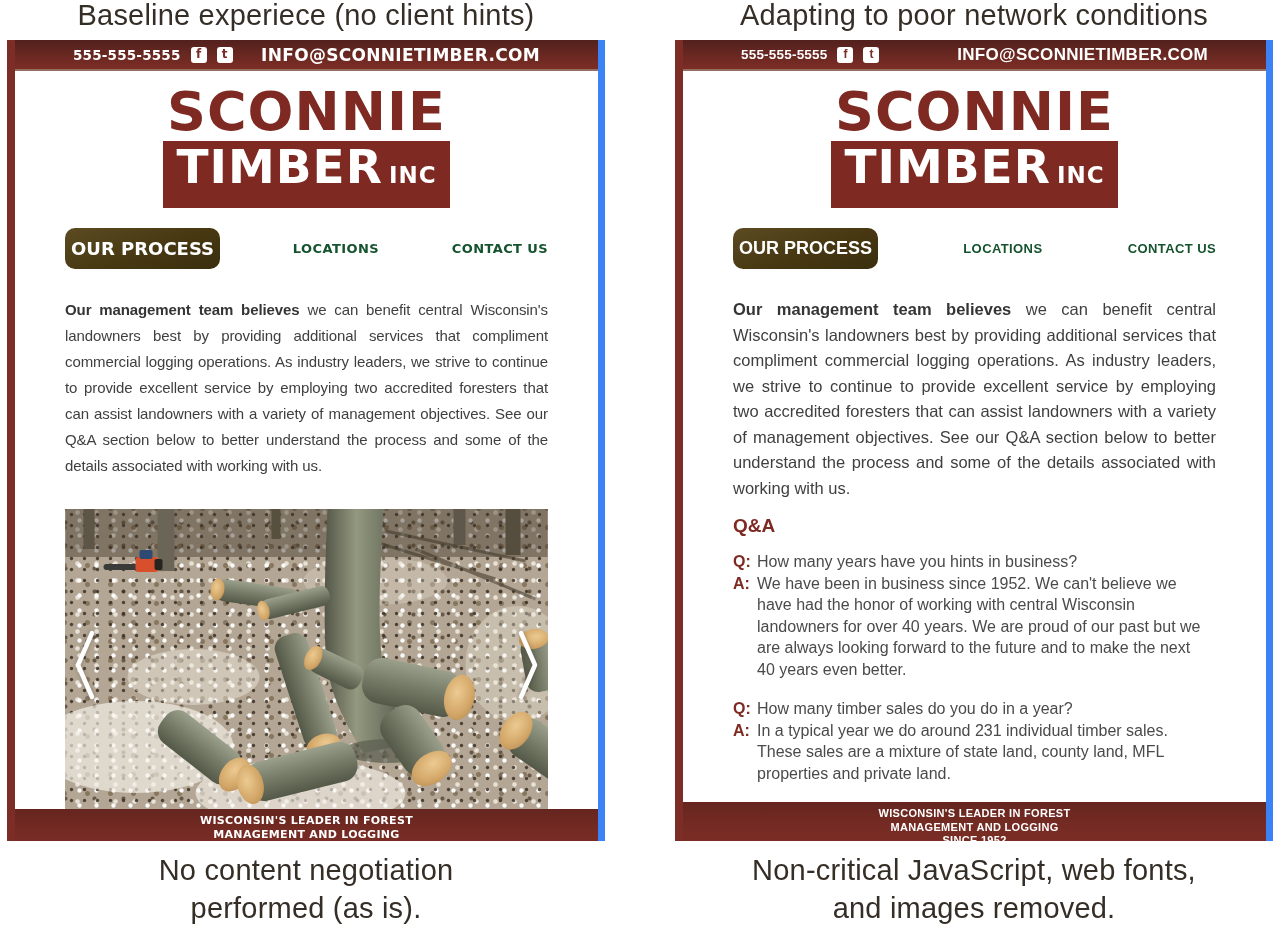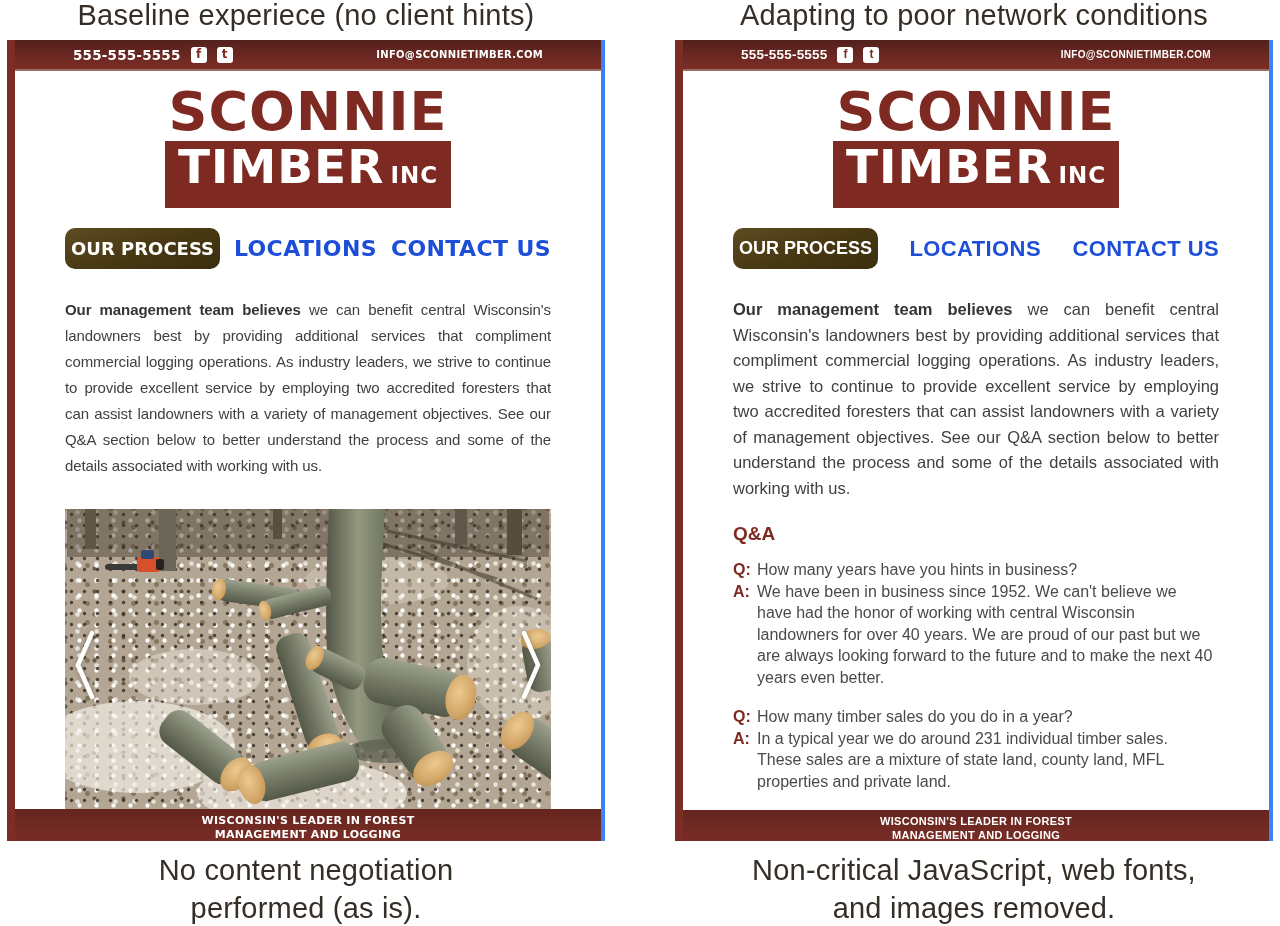--- a/index.html
+++ b/index.html
@@ -10,46 +10,46 @@
   
   .cap { position:absolute; width:598px; text-align:center; color:#352e27;
          font-size:29px; line-height:38px; white-space:pre-line; letter-spacing:.2px; }
   .cap-tl { left:7px;  top:-4px; }
   .cap-tr { left:675px; top:-4px; }
   .cap-bl { left:7px;  top:851px; }
   .cap-br { left:675px; top:851px; }
 
   
   .panel { position:absolute; top:40px; width:598px; height:801px; background:#fff;
-           border-left:8px solid #7b2d26; border-right:4px solid #3b82f6;
+           border-left:8px solid #7b2d26; border-right:7px solid #3b82f6;
            display:flex; flex-direction:column; overflow:hidden; }
   .panel-left  { left:7px; }
   .panel-right { left:675px; }
   .f-round { font-family:"DejaVu Sans","Liberation Sans",sans-serif; }
 
   .topbar { height:31px; flex:0 0 31px; background:linear-gradient(180deg,#52201d 0%,#6b2822 55%,#7b2d25 100%);
             border-bottom:2px solid rgba(226,203,182,.45);
             display:flex; align-items:center; justify-content:space-between; padding:0 58px; }
   .contact { display:flex; align-items:center; gap:6px; }
   .phone { color:#fff; font-weight:bold; font-size:13.5px; letter-spacing:.2px; }
   .sicon { width:16px; height:16px; border-radius:3px; background:#fff; color:#7b2d25;
            font-weight:bold; font-size:12px; line-height:15px; text-align:center; display:inline-block; margin-left:4px; }
-  .email { color:#fff; font-weight:bold; font-size:10px; letter-spacing:.3px; }
+  .email { color:#fff; font-weight:bold; font-size:17px; letter-spacing:.3px; }
 
   .logo { text-align:center; margin-top:15px; flex:0 0 auto; }
   .logo1 { font-family:"DejaVu Sans",sans-serif; font-weight:bold; font-size:54px; line-height:52px;
            color:#7e2a22; letter-spacing:1px;text-align:center; }
   .logo2 { display:inline-block; background:#7e2a22; color:#fff; margin-top:3px; padding:0 13px 7px;
            font-family:"DejaVu Sans",sans-serif; font-weight:bold; font-size:47px; line-height:52px; letter-spacing:1px; }
   .logo2 .inc { font-size:23px; letter-spacing:1px; margin-left:6px; }
 
   .nav { display:flex; align-items:center; justify-content:space-between; margin:20px 50px 0; flex:0 0 auto; }
   .nav-btn { display:inline-block; background:linear-gradient(160deg,#5c4b22 0%,#473812 55%,#3a2e0e 100%);
              color:#fff; font-weight:bold; font-size:18px; padding:10px 6px; border-radius:10px; cursor:pointer; }
-  .nav-link { color:#1d4ed8; font-weight:bold; font-size:22px; letter-spacing:.4px; cursor:pointer; }
+  .nav-link { color:#14532d; font-weight:bold; font-size:13px; letter-spacing:.4px; cursor:pointer; }
 
   .intro { margin:28px 50px 0; text-align:justify; color:#3f3f3f; flex:0 0 auto; }
   .panel-left  .intro { font-size:15px;   line-height:26px;   letter-spacing:-.1px; }
   .panel-right .intro { font-size:16.5px; line-height:25.5px; }
   .intro b { color:#353535; }
 
   
   .photo { position:relative; margin:30px 50px 0; height:300px; flex:0 0 auto; overflow:hidden;
            background-color:#b3a694;
            background-image:
@@ -59,21 +59,21 @@
              radial-gradient(circle, rgba(238,232,220,.9) 1.7px, transparent 2.9px),
              radial-gradient(circle, rgba(84,70,53,.8) 1.5px, transparent 2.5px);
            background-size:13px 11px, 17px 15px, 23px 19px, 19px 17px, 29px 23px;
            background-position:0 0, 6px 4px, 11px 9px, 3px 12px, 15px 2px; }
   .photo-svg { position:absolute; inset:0; width:100%; height:100%; }
   .chev { position:absolute; top:50%; width:26px; height:76px; margin-top:-32px; z-index:3; cursor:pointer;
           filter:drop-shadow(0 0 2px rgba(60,50,40,.35)); }
   .chev-prev { left:7px; } .chev-next { right:7px; }
 
   
-  .qa { margin:22px 56px 0 50px; flex:0 0 auto; }
+  .qa { margin:14px 56px 0 50px; flex:0 0 auto; }
   .qa h3 { color:#7e2a22; font-size:19px; margin-bottom:14px; }
   .qa-item { margin-bottom:18px; }
   .qa-row { display:flex; font-size:16px; line-height:21.5px; color:#4a4a4a; }
   .qa-label { flex:0 0 24px; font-weight:bold; color:#7e2a22; }
   .qa-text { flex:1; }
 
   
   .sitefooter { margin-top:auto; flex:0 0 48px; height:48px;
                 background:linear-gradient(180deg,#65251f 0%,#742b23 45%,#7c2d25 100%);
                 color:#fff; text-align:center; font-weight:bold; font-size:11px; line-height:13.5px;

